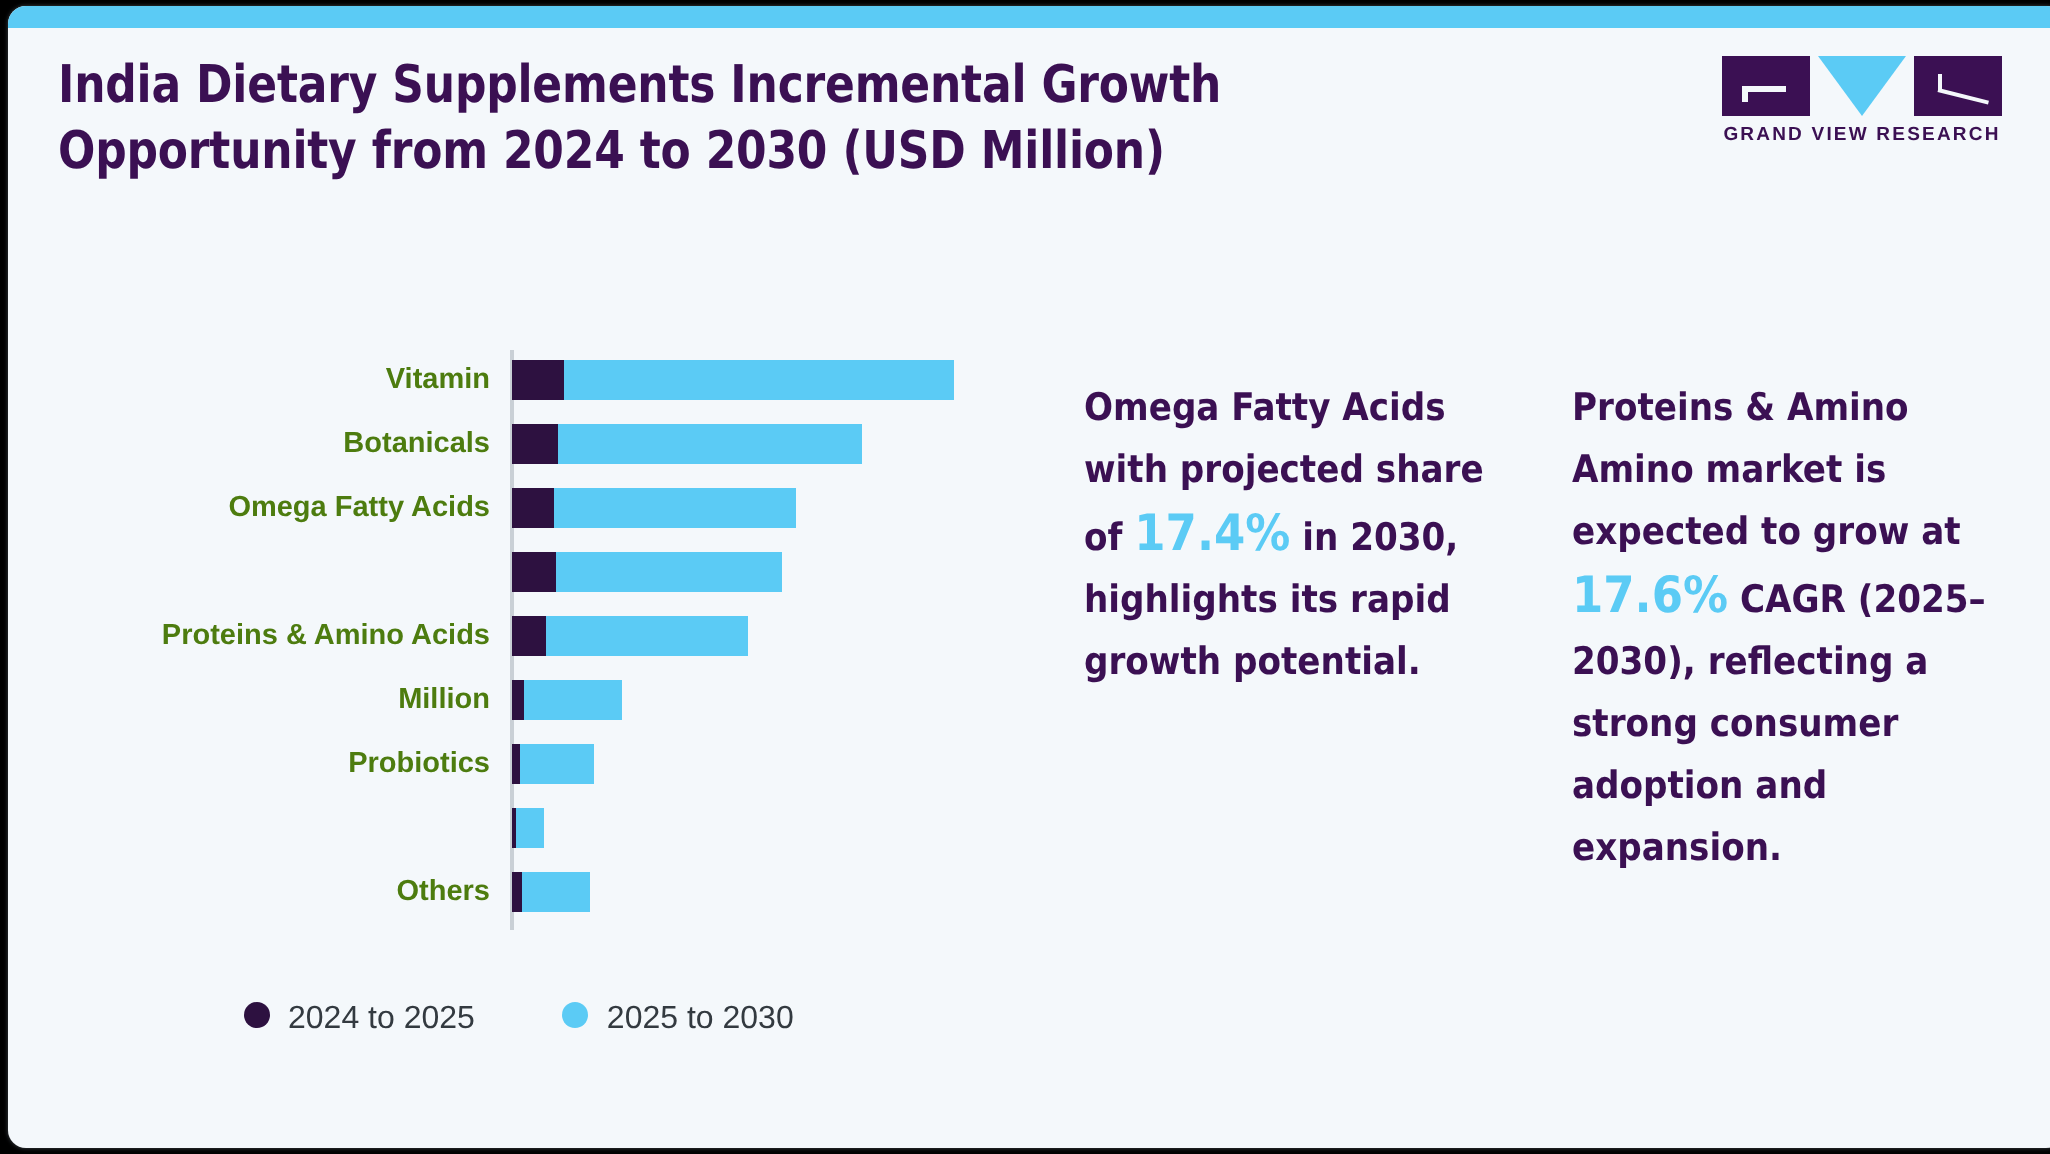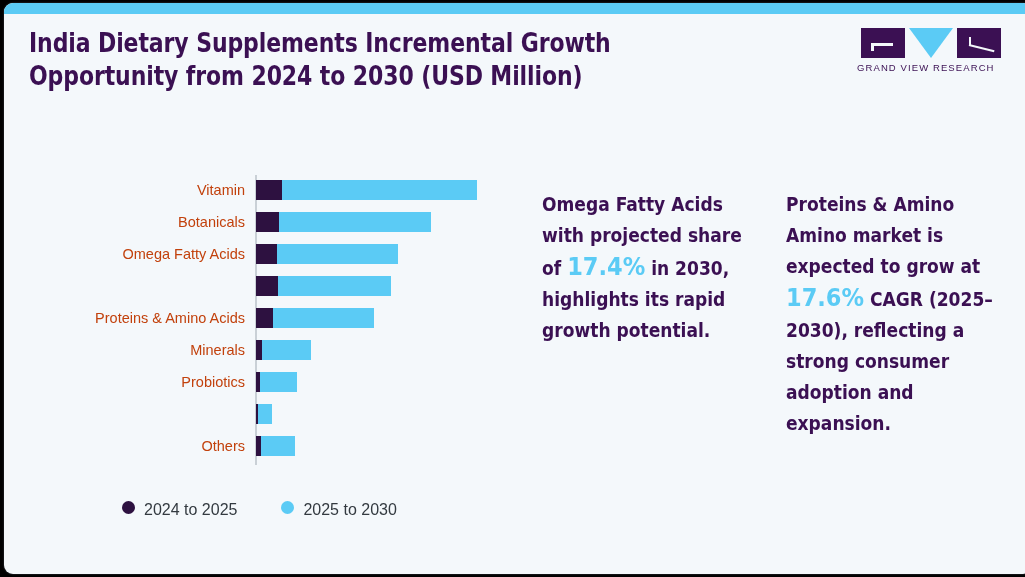--- a/index.html
+++ b/index.html
@@ -85,23 +85,24 @@
     width: 0; height: 0;
     border-left: 22px solid transparent;
     border-right: 22px solid transparent;
     border-top: 30px solid #5BCBF5;
   }
   #logo-text {
     position: absolute;
     left: 0;
     top: 34px;
     width: 148px;
+    text-align: center;
     color: #3B1053;
     font-family: "Liberation Sans", sans-serif;
-    font-weight: normal;
+    font-weight: bold;
     font-size: 9.5px;
     letter-spacing: 1.1px;
   }
 
   
   #chart {
     position: absolute;
     left: 25px;
     top: 168px;
     width: 470px;
@@ -120,25 +121,26 @@
     left: 0;
     width: 470px;
     height: 32px;
   }
   .cat-label {
     position: absolute;
     left: 0;
     top: 4px;
     width: 216px;
     text-align: right;
-    color: #c2410c;
+    color: #4d7c0f;
     font-family: "Liberation Sans", sans-serif;
     font-size: 14.5px;
     line-height: 19px;
     white-space: nowrap;
+    font-weight: bold;
   }
   .bar-track {
     position: absolute;
     left: 227px;
     top: 3px;
     height: 20px;
   }
   .seg {
     position: absolute;
     top: 0;
@@ -250,21 +252,21 @@
           </div>
         </div>
         <div class="bar-row" style="top: 134px;">
           <div class="cat-label">Proteins &amp; Amino Acids</div>
           <div class="bar-track" style="width: 117.619px;">
             <div class="seg seg-a" style="width: 17.2651px; background: rgb(45, 17, 64);"></div>
             <div class="seg seg-b" style="left: 17.2651px; width: 100.353px; background: rgb(91, 203, 245);"></div>
           </div>
         </div>
         <div class="bar-row" style="top: 166px;">
-          <div class="cat-label">Minerals</div>
+          <div class="cat-label">Million</div>
           <div class="bar-track" style="width: 55.0326px;">
             <div class="seg seg-a" style="width: 6.47442px; background: rgb(45, 17, 64);"></div>
             <div class="seg seg-b" style="left: 6.47442px; width: 48.5581px; background: rgb(91, 203, 245);"></div>
           </div>
         </div>
         <div class="bar-row" style="top: 198px;">
           <div class="cat-label">Probiotics</div>
           <div class="bar-track" style="width: 41.0047px;">
             <div class="seg seg-a" style="width: 4.31628px; background: rgb(45, 17, 64);"></div>
             <div class="seg seg-b" style="left: 4.31628px; width: 36.6884px; background: rgb(91, 203, 245);"></div>

